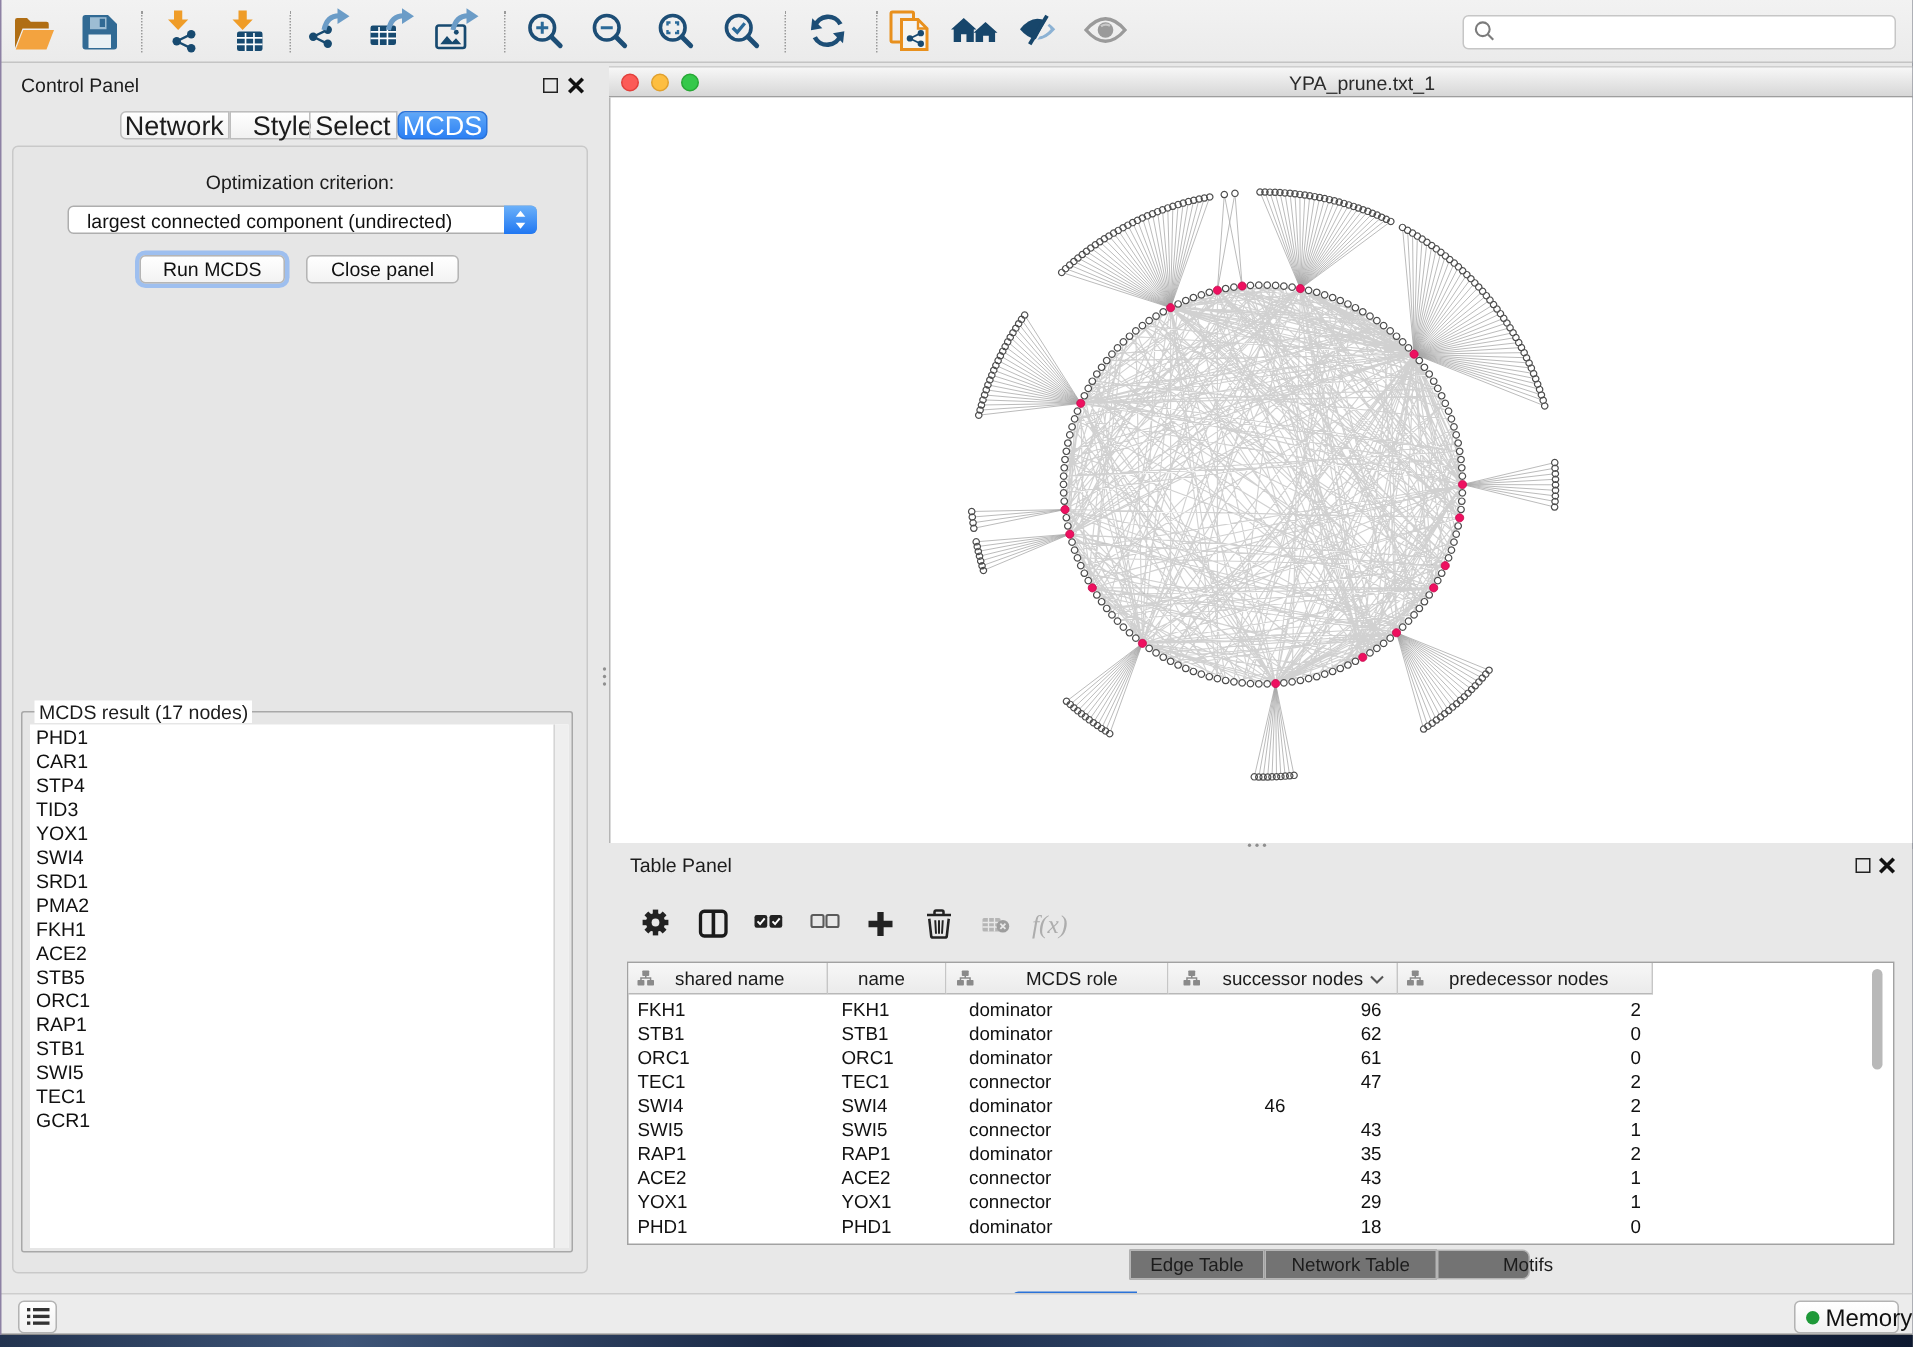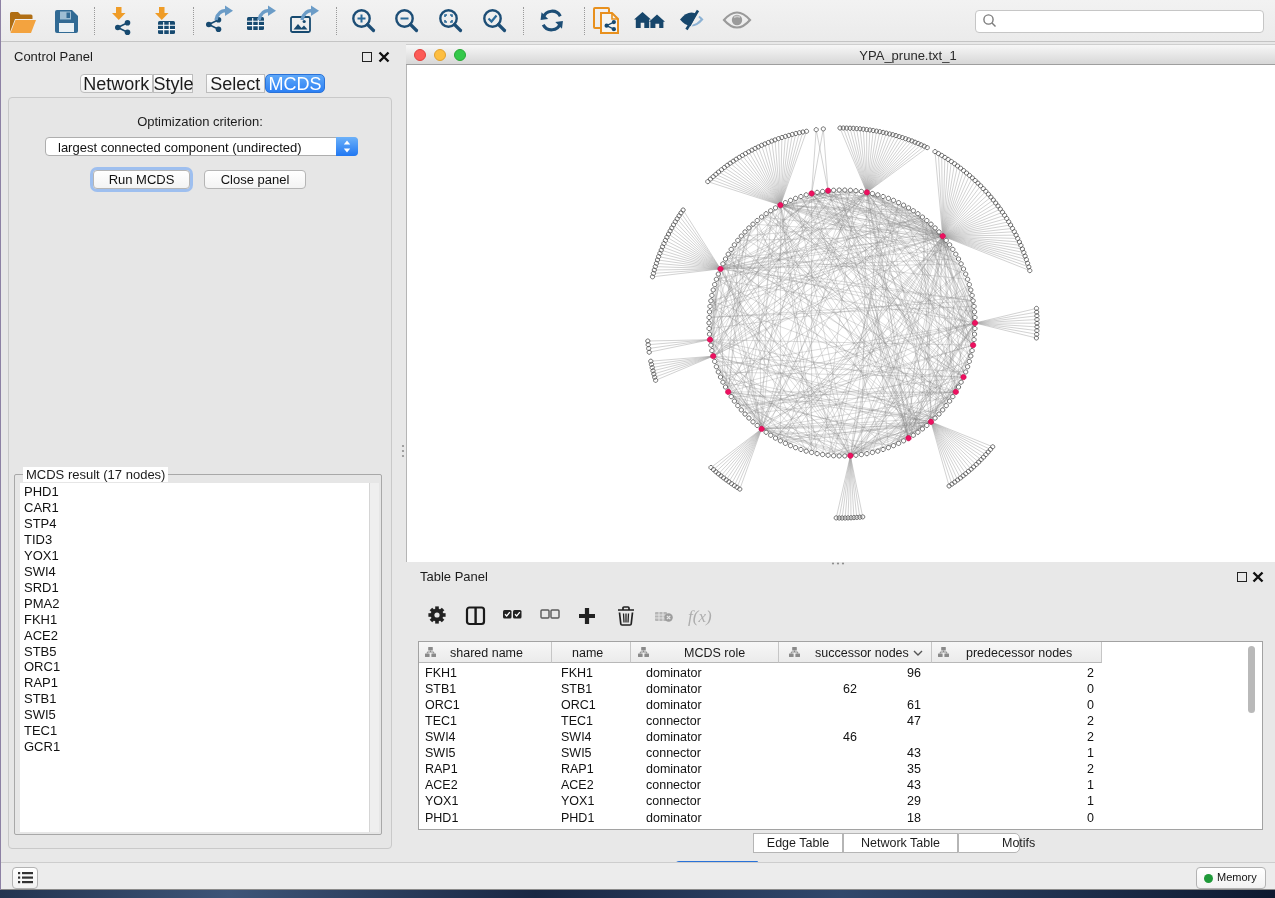--- a/index.html
+++ b/index.html
@@ -20,21 +20,21 @@
 #mtrack{position:absolute;right:0;top:0;width:9px;height:349px;background:#efefef;border-left:1px solid #d5d5d5}
 .mitem{position:absolute;left:4px;font-size:13px;color:#111}
 #netwin{position:absolute;left:406px;top:44px;width:869px;height:518px}
 #nettitle{position:absolute;left:0;top:0;width:869px;height:21px;background:linear-gradient(#f7f7f7,#d7d7d7);border-top:1px solid #cfcfcf;border-bottom:1px solid #9e9e9e;box-sizing:border-box}
 .tl{position:absolute;top:4px;width:12px;height:12px;border-radius:50%;box-sizing:border-box}
 #netcanvas{position:absolute;left:0;top:21px;width:869px;height:497px;background:#fff;border-left:1px solid #b5b5b5;box-sizing:border-box}
 #tpanel{position:absolute;left:406px;top:566px;width:869px;height:296px;background:#e8e8e8}
 #ttable{position:absolute;left:12px;top:75px;width:845px;height:189px;background:#fff;border:1px solid #a2a2a2;box-sizing:border-box}
 .hcell{position:absolute;top:0;height:21px;background:linear-gradient(#f7f7f7,#ebebeb);border-right:1px solid #c6c6c6;border-bottom:1px solid #b8b8b8;box-sizing:border-box;font-size:12.5px;color:#1a1a1a;text-align:center;line-height:20px}
 .rcell{position:absolute;font-size:12.5px;color:#111;height:16px;line-height:16px}
-.btab{position:absolute;top:267px;height:20px;line-height:19px;text-align:center;font-size:12.5px;color:#1c1c1c;background:#ffffff;border:1px solid #b5b5b5;box-sizing:border-box}
+.btab{position:absolute;top:267px;height:20px;line-height:19px;text-align:center;font-size:12.5px;color:#1c1c1c;background:#737373;border:1px solid #b5b5b5;box-sizing:border-box}
 #statusbar{position:absolute;left:0;top:862px;width:1275px;height:28px;background:#ececec;border-top:1px solid #cdcdcd;border-bottom:1px solid #8a8a8a;box-sizing:border-box}
 .sbtn{position:absolute;top:4px;height:22px;background:linear-gradient(#fff,#f2f2f2);border:1px solid #b3b3b3;border-radius:4px;box-sizing:border-box}
 </style></head><body>
 <div id="app">
 <div id="toolbar">
 <svg class="abs" style="left:0;top:0" width="1275" height="41">
         <g transform="translate(10,11)">
           <path d="M0 2.5 Q0 1 1.5 1 H8 L10.5 3.5 H21 Q22.5 3.5 22.5 5 V8 H5 L0 21 Z" fill="#b06e14"></path>
           <path d="M5.5 9 H26 L21 22 H0.5 Z" fill="#f3a33f"></path>
         </g>
@@ -147,21 +147,21 @@
         </svg>
       </div>
 </div>
 <div id="cpanel">
 <div class="abs ptitle" style="left:14px;top:7px">Control Panel</div>
 <div class="floatbtn" style="left:362px;top:10px"></div>
 <svg class="abs" style="left:378px;top:9px" width="12" height="12">
         <path d="M1.5 1.5 L10.5 10.5 M10.5 1.5 L1.5 10.5" stroke="#111" stroke-width="2.4"></path>
       </svg>
 <div class="tab" style="left:80px;width:72.5px;border-radius:4px 0 0 4px;">Network</div>
-<div class="tab" style="left:152.5px;width:40px;border-radius:0;">Style</div>
+<div class="tab" style="left:152.5px;width:72px;border-radius:0;">Style</div>
 <div class="tab" style="left:205.5px;width:59.5px;border-radius:0;">Select</div>
 <div class="tab" style="left:265px;width:60px;border-radius:5px;background:linear-gradient(#5fa8f8,#2c80f4);color:#fff;border:1px solid #2a72d8;">MCDS</div>
 <div id="ccontent"></div>
 <div class="abs" style="left:0;width:400px;top:72px;text-align:center;font-size:13px;color:#1c1c1c"><span style="visibility:hidden">x</span></div>
 <div class="abs" style="left:8px;width:384px;top:72px;text-align:center;font-size:13px;color:#1c1c1c">Optimization criterion:</div>
 <div id="combo">
         <div class="abs" style="left:12px;top:1px;line-height:17px;font-size:13px;color:#111">largest connected component (undirected)</div>
         <div id="combobtn"><svg width="22" height="19">
             <path d="M11 3.5 L14.2 7.5 H7.8 Z" fill="#fff"></path>
             <path d="M11 15.5 L14.2 11.5 H7.8 Z" fill="#fff"></path>
@@ -307,21 +307,21 @@
 <path d="M495 9 L499 13 L503 9" fill="none" stroke="#555" stroke-width="1.4"></path>
 </svg>
 <div class="rcell" style="left:6px;top:23.0px">FKH1</div>
 <div class="rcell" style="left:142px;top:23.0px">FKH1</div>
 <div class="rcell" style="left:227px;top:23.0px">dominator</div>
 <div class="rcell" style="left:360px;width:142px;text-align:right;top:23.0px">96</div>
 <div class="rcell" style="left:513px;width:162px;text-align:right;top:23.0px">2</div>
 <div class="rcell" style="left:6px;top:39.0px">STB1</div>
 <div class="rcell" style="left:142px;top:39.0px">STB1</div>
 <div class="rcell" style="left:227px;top:39.0px">dominator</div>
-<div class="rcell" style="left:360px;width:142px;text-align:center;top:39.0px">62</div>
+<div class="rcell" style="left:360px;width:142px;text-align:right;top:39.0px">62</div>
 <div class="rcell" style="left:513px;width:162px;text-align:right;top:39.0px">0</div>
 <div class="rcell" style="left:6px;top:55.1px">ORC1</div>
 <div class="rcell" style="left:142px;top:55.1px">ORC1</div>
 <div class="rcell" style="left:227px;top:55.1px">dominator</div>
 <div class="rcell" style="left:360px;width:142px;text-align:right;top:55.1px">61</div>
 <div class="rcell" style="left:513px;width:162px;text-align:right;top:55.1px">0</div>
 <div class="rcell" style="left:6px;top:71.2px">TEC1</div>
 <div class="rcell" style="left:142px;top:71.2px">TEC1</div>
 <div class="rcell" style="left:227px;top:71.2px">connector</div>
 <div class="rcell" style="left:360px;width:142px;text-align:right;top:71.2px">47</div>
@@ -371,17 +371,17 @@
             <rect x="4" y="1" width="11" height="2.2"></rect>
             <rect x="0" y="5.5" width="2.2" height="2.2"></rect>
             <rect x="4" y="5.5" width="11" height="2.2"></rect>
             <rect x="0" y="10" width="2.2" height="2.2"></rect>
             <rect x="4" y="10" width="11" height="2.2"></rect>
           </g>
         </svg>
       </div>
 <div class="sbtn" style="left:1196px;width:70px">
         <div class="abs" style="left:7px;top:5.5px;width:9px;height:9px;border-radius:50%;background:#1f9939"></div>
-        <div class="abs" style="left:20px;top:3px;font-size:11px;color:#111">Memory</div>
+        <div class="abs" style="left:20px;top:3px;font-size:16px;color:#111">Memory</div>
       </div>
 </div>
 <div class="abs" style="left:0;top:0;width:1px;height:890px;background:#8d81a4"></div>
 </div>
 <div class="abs" style="left:0;top:890px;width:1275px;height:8px;background:linear-gradient(90deg,#233450,#3e5578 18%,#192743 42%,#31486c 66%,#0e1930)"></div>
 </body></html>

